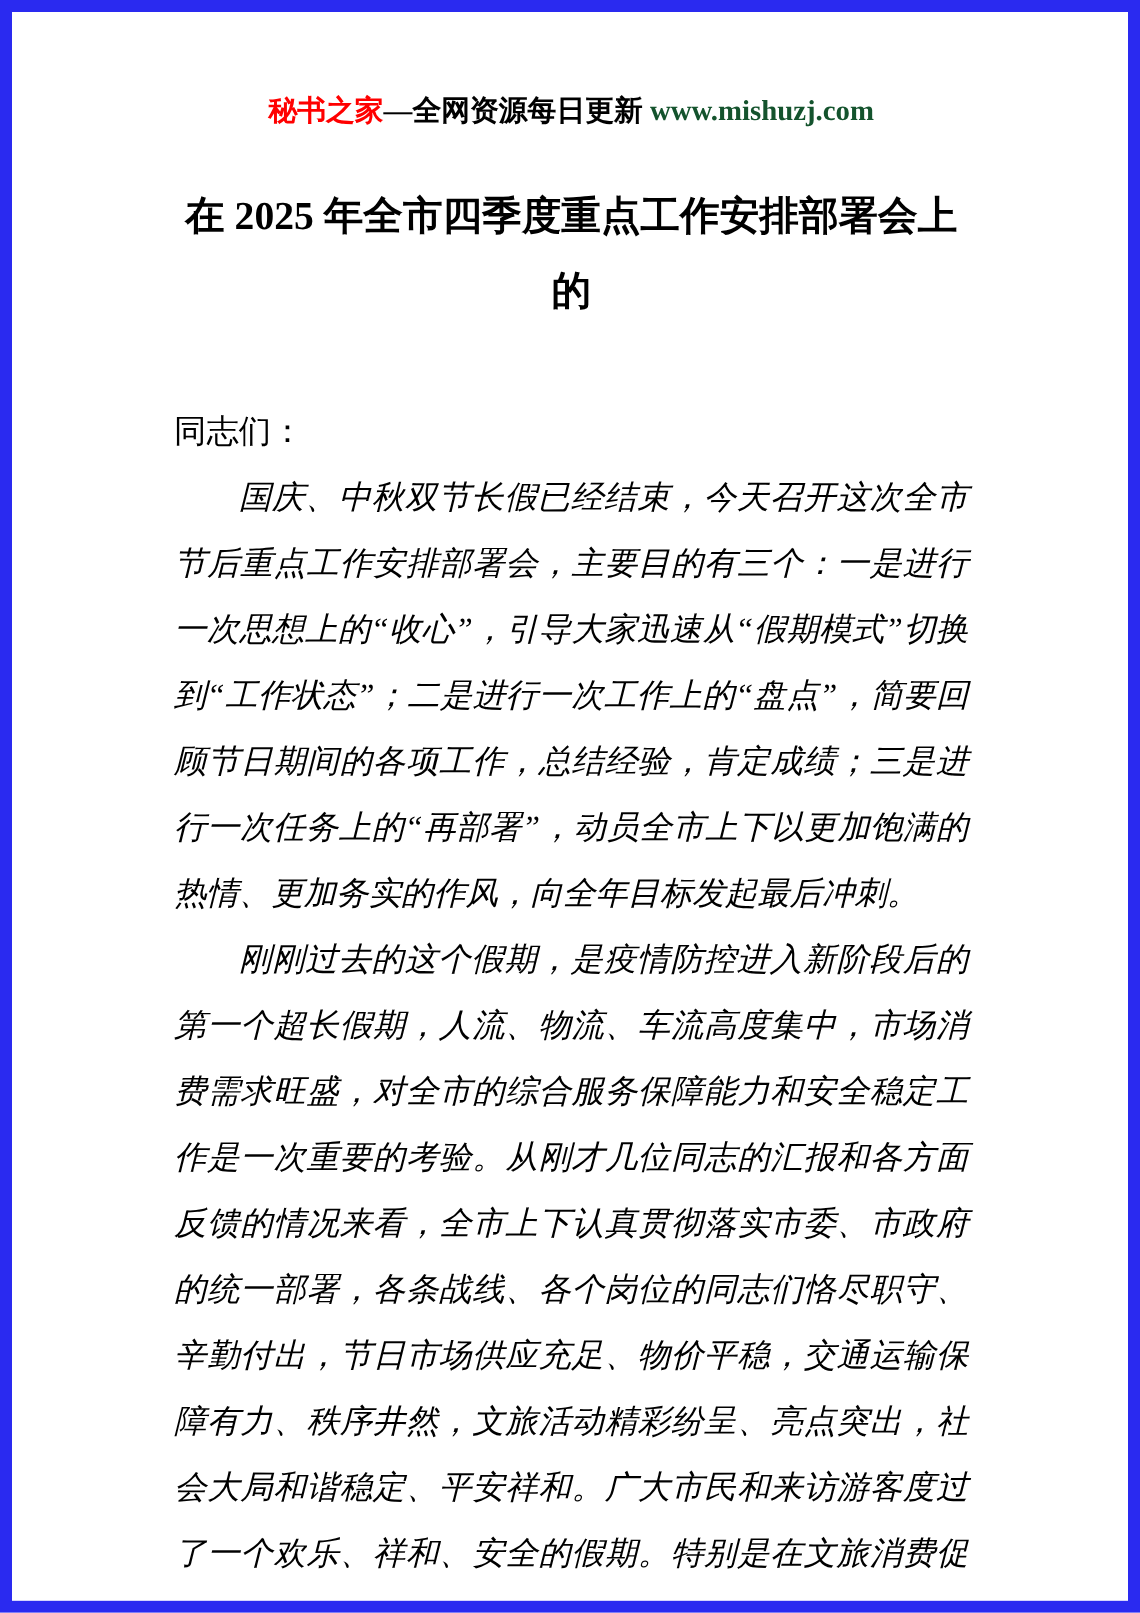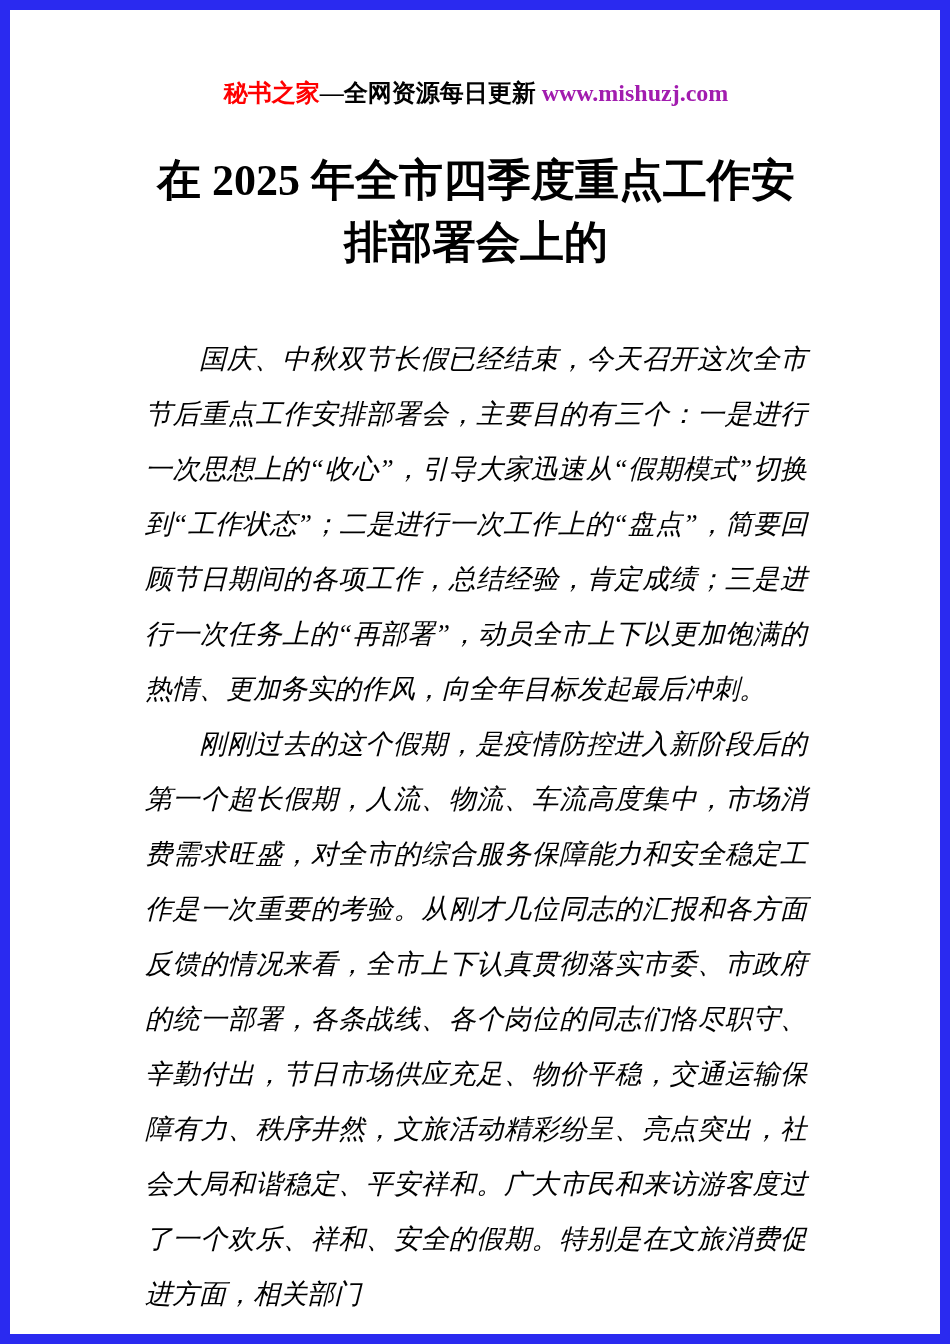--- a/index.html
+++ b/index.html
@@ -27,27 +27,27 @@
     white-space: nowrap;
   }
   .brand {
     color: #ff0000;
     margin-top: 28px;
   }
   .tagline {
     color: #000000;
   }
   .url {
-    color: #a21caf;
+    color: #14532d;
     cursor: pointer;
   }
   .title {
     margin: 40px 0 0 0;
     text-align: center;
-    font-size: 44px;
+    font-size: 33px;
     font-weight: bold;
     line-height: 62px;
     color: #000000;
   }
   .title .title-line {
     display: block;
   }
   .doc-body {
     margin-top: 58px;
     font-size: 27px;
@@ -73,17 +73,18 @@
 
   <div class="header">
     <span class="brand">秘书之家</span><span class="tagline">—全网资源每日更新 </span><span class="url">www.mishuzj.com</span>
   </div>
 
   <h1 class="title">
     <span class="title-line">在 2025 年全市四季度重点工作安排部署会上的</span>
   </h1>
 
   <div class="doc-body">
+    <p class="salutation">同志们：</p>
     <p class="para">国庆、中秋双节长假已经结束，今天召开这次全市节后重点工作安排部署会，主要目的有三个：一是进行一次思想上的“收心”，引导大家迅速从“假期模式”切换到“工作状态”；二是进行一次工作上的“盘点”，简要回顾节日期间的各项工作，总结经验，肯定成绩；三是进行一次任务上的“再部署”，动员全市上下以更加饱满的热情、更加务实的作风，向全年目标发起最后冲刺。</p>
     <p class="para">刚刚过去的这个假期，是疫情防控进入新阶段后的第一个超长假期，人流、物流、车流高度集中，市场消费需求旺盛，对全市的综合服务保障能力和安全稳定工作是一次重要的考验。从刚才几位同志的汇报和各方面反馈的情况来看，全市上下认真贯彻落实市委、市政府的统一部署，各条战线、各个岗位的同志们恪尽职守、辛勤付出，节日市场供应充足、物价平稳，交通运输保障有力、秩序井然，文旅活动精彩纷呈、亮点突出，社会大局和谐稳定、平安祥和。广大市民和来访游客度过了一个欢乐、祥和、安全的假期。特别是在文旅消费促进方面，相关部门</p>
   </div>
 
 </div>
 
 </body></html>

